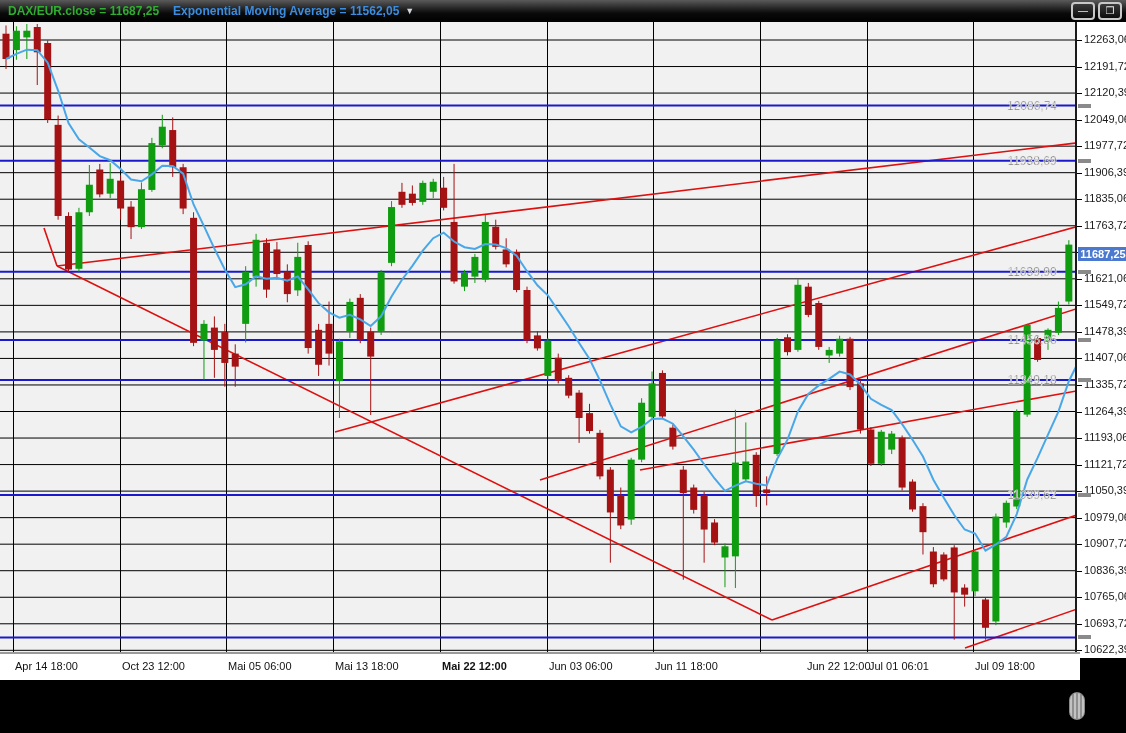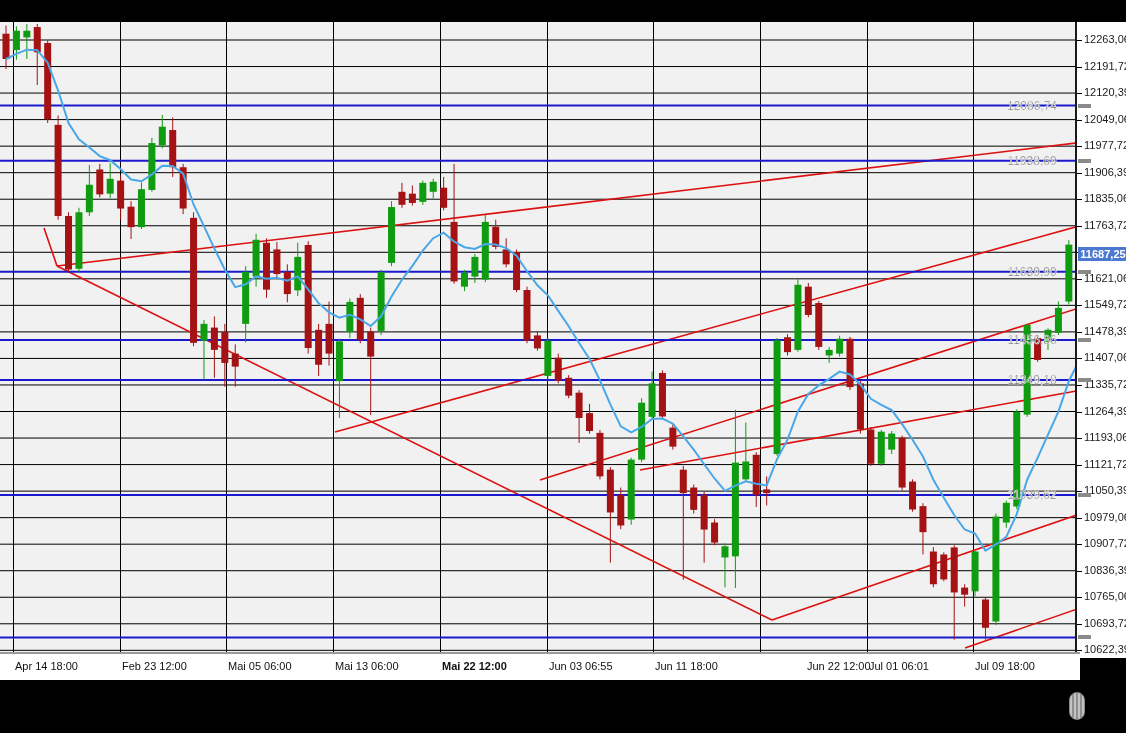--- a/index.html
+++ b/index.html
@@ -45,20 +45,29 @@
   #corner { position:absolute; left:1080px; top:658px; width:46px; height:75px; background:#000; }
   #grip { position:absolute; left:1069px; top:692px; width:16px; height:28px;
     border-radius:8px; border:1px solid #8a8a8a;
     background:repeating-linear-gradient(90deg,#c2c2c2 0 2px,#8f8f8f 2px 4px); cursor:grab; }
 </style>
 </head>
 <body>
 
 <div id="app">
 
+  <div class="titlebar">
+    <span class="legend-series" style="color: rgb(47, 174, 47);">DAX/EUR.close = 11687,25</span>
+    <span class="legend-ind" style="color: rgb(59, 141, 224);">Exponential Moving Average = 11562,05</span>
+    <span class="dd-icon">▼</span>
+    <div class="winbtns">
+      <div class="winbtn">—</div>
+      <div class="winbtn">❒</div>
+    </div>
+  </div>
 
   <svg id="plot" width="1075" height="630">
       <line x1="0" y1="18" x2="1075" y2="18" stroke="#000000" stroke-width="1"></line>
       <line x1="0" y1="44.5358760000002" x2="1075" y2="44.5358760000002" stroke="#000000" stroke-width="1"></line>
       <line x1="0" y1="71.07175199999972" x2="1075" y2="71.07175199999972" stroke="#000000" stroke-width="1"></line>
       <line x1="0" y1="97.60762799999992" x2="1075" y2="97.60762799999992" stroke="#000000" stroke-width="1"></line>
       <line x1="0" y1="124.14350400000012" x2="1075" y2="124.14350400000012" stroke="#000000" stroke-width="1"></line>
       <line x1="0" y1="150.67937999999964" x2="1075" y2="150.67937999999964" stroke="#000000" stroke-width="1"></line>
       <line x1="0" y1="177.21525599999984" x2="1075" y2="177.21525599999984" stroke="#000000" stroke-width="1"></line>
       <line x1="0" y1="203.75113200000004" x2="1075" y2="203.75113200000004" stroke="#000000" stroke-width="1"></line>
@@ -377,25 +386,25 @@
       <div class="graytick" style="top: 247.816px;"></div>
       <div class="graytick" style="top: 315.906px;"></div>
       <div class="graytick" style="top: 355.963px;"></div>
       <div class="graytick" style="top: 471.12px;"></div>
       <div class="graytick" style="top: 613.454px;"></div>
       <div class="badge" style="top: 225.201px; background: rgb(74, 121, 207);">11687,25</div>
     </div>
 
   <div id="xaxis">
       <div class="xlab" style="left: 15px;">Apr 14 18:00</div>
-      <div class="xlab" style="left: 122px;">Feb 23 12:00</div>
+      <div class="xlab" style="left: 122px;">Oct 23 12:00</div>
       <div class="xlab" style="left: 228px;">Mai 05 06:00</div>
-      <div class="xlab" style="left: 335px;">Mai 13 06:00</div>
+      <div class="xlab" style="left: 335px;">Mai 13 18:00</div>
       <div class="xlab" style="left: 442px; font-weight: bold;">Mai 22 12:00</div>
-      <div class="xlab" style="left: 549px;">Jun 03 06:55</div>
+      <div class="xlab" style="left: 549px;">Jun 03 06:00</div>
       <div class="xlab" style="left: 655px;">Jun 11 18:00</div>
       <div class="xlab" style="left: 762px; margin-left: 45px;">Jun 22 12:00</div>
       <div class="xlab" style="left: 869px;">Jul 01 06:01</div>
       <div class="xlab" style="left: 975px;">Jul 09 18:00</div>
     </div>
 
 
   <div id="corner"></div>
   <div id="grip"></div>
 

